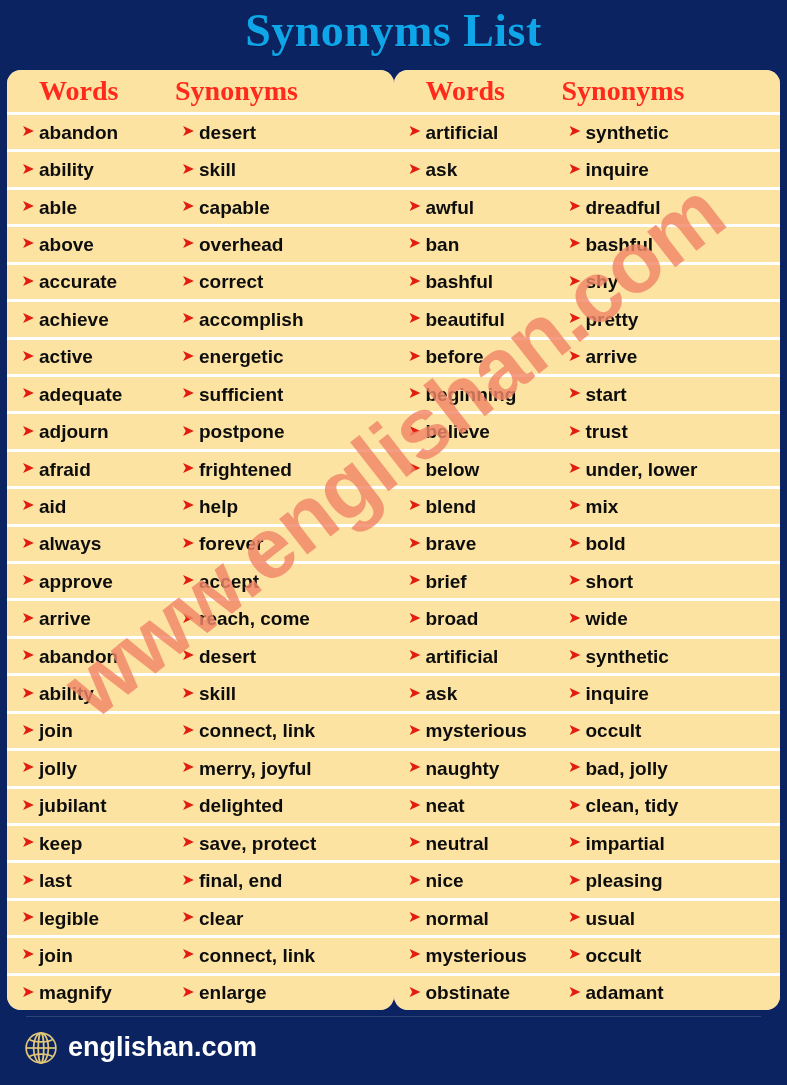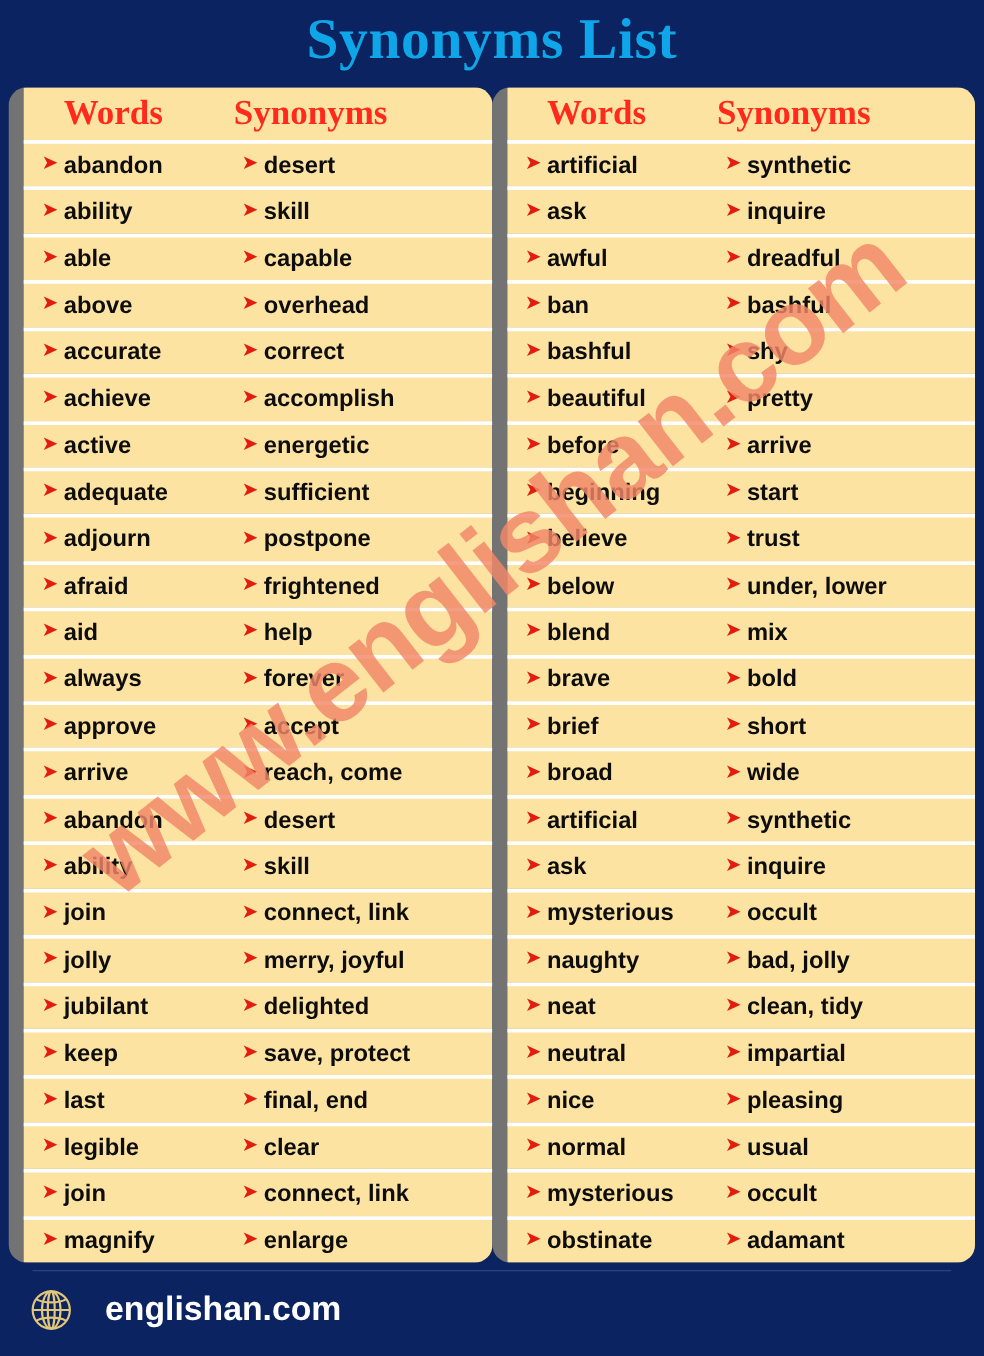--- a/index.html
+++ b/index.html
@@ -39,26 +39,25 @@
     width: 787px;
     height: 940px;
     display: flex;
     justify-content: space-between;
     padding: 0 7px;
     box-sizing: border-box;
   }
 
   .card {
     width: 437px;
-    background: #737373;
+    background: #c4b5fd;
     border-radius: 14px;
     overflow: hidden;
     display: flex;
     flex-direction: column;
-    padding-left: 12px;
   }
 
   .card-header {
     display: flex;
     height: 42px;
     flex: 0 0 42px;
     align-items: center;
     background: #fce3a1;
   }
   .card-header .h-word,
@@ -138,21 +137,21 @@
     width: 787px;
     height: 75px;
     display: flex;
     align-items: center;
     box-sizing: border-box;
     padding: 0 24px;
   }
   .footer-left, .footer-right {
     display: flex;
     align-items: center;
-    gap: 26px;
+    gap: 10px;
   }
   .footer-left { flex: 1 1 50%; }
   .footer-right { flex: 1 1 50%; justify-content: center; }
 
   .footer-text {
     color: #ffffff;
     font-weight: bold;
     font-size: 27px;
     line-height: 1;
   }

